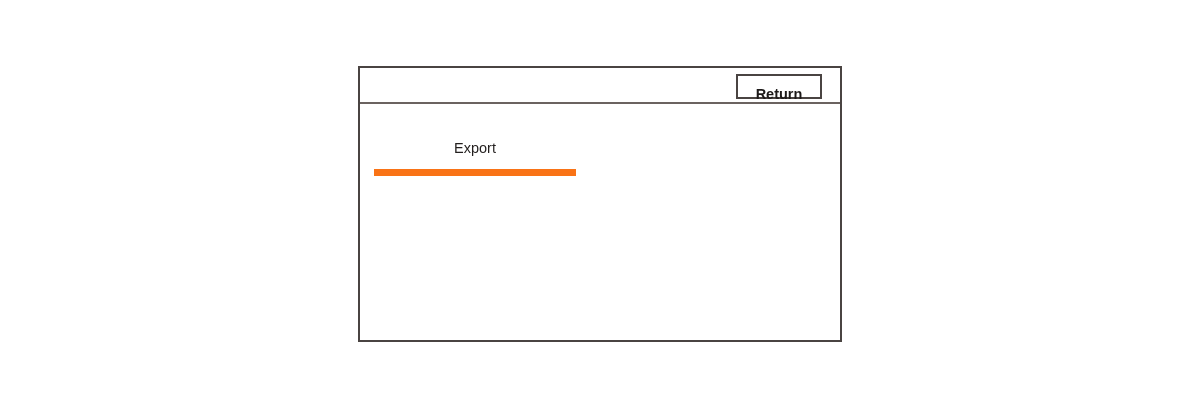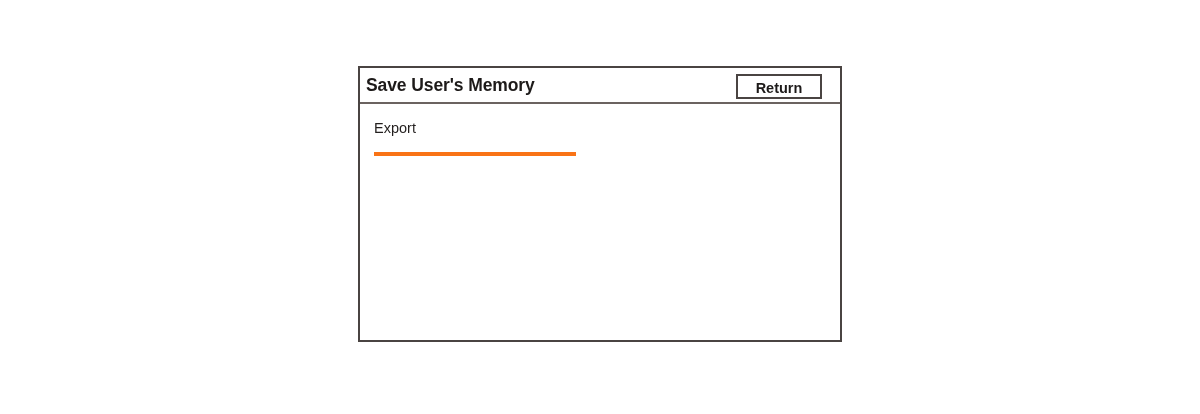--- a/index.html
+++ b/index.html
@@ -70,41 +70,42 @@
     height: 25px;
     box-sizing: border-box;
     border: 2px solid #4a4442;
     background: #ffffff;
     font-family: "Liberation Sans", sans-serif;
     font-size: 14.5px;
     font-weight: bold;
     color: #1d1a19;
     line-height: 21px;
     text-align: center;
-    padding: 2px;
+    padding: 8px;
     cursor: pointer;
     white-space: nowrap;
   }
 
   
   .panel-body {
     position: absolute;
     left: 0;
     top: 36px;
     right: 0;
     bottom: 0;
     background: #ffffff;
   }
 
   .action-slot {
     position: absolute;
-    top: 14px;
+    top: 34px;
     height: 38px;
     box-sizing: border-box;
-    border-bottom: 4px solid #f97316;
+    border-bottom: 7px solid #f97316;
+    text-align: center;
     cursor: pointer;
   }
 
   .action-slot.export-slot {
     left: 14px;
     width: 202px;
   }
 
   .action-slot.import-slot {
     left: 265px;
@@ -120,21 +121,20 @@
   }
 </style>
 </head>
 <body>
 
 <div id="screen">
 
   <div class="panel">
 
     <div class="title-bar">
-      <div class="panel-title">Save User's Memory</div>
       <button class="return-button">Return</button>
     </div>
 
     <div class="panel-body">
 
       <div class="action-slot export-slot">
         <span class="action-label">Export</span>
       </div>
 
 

